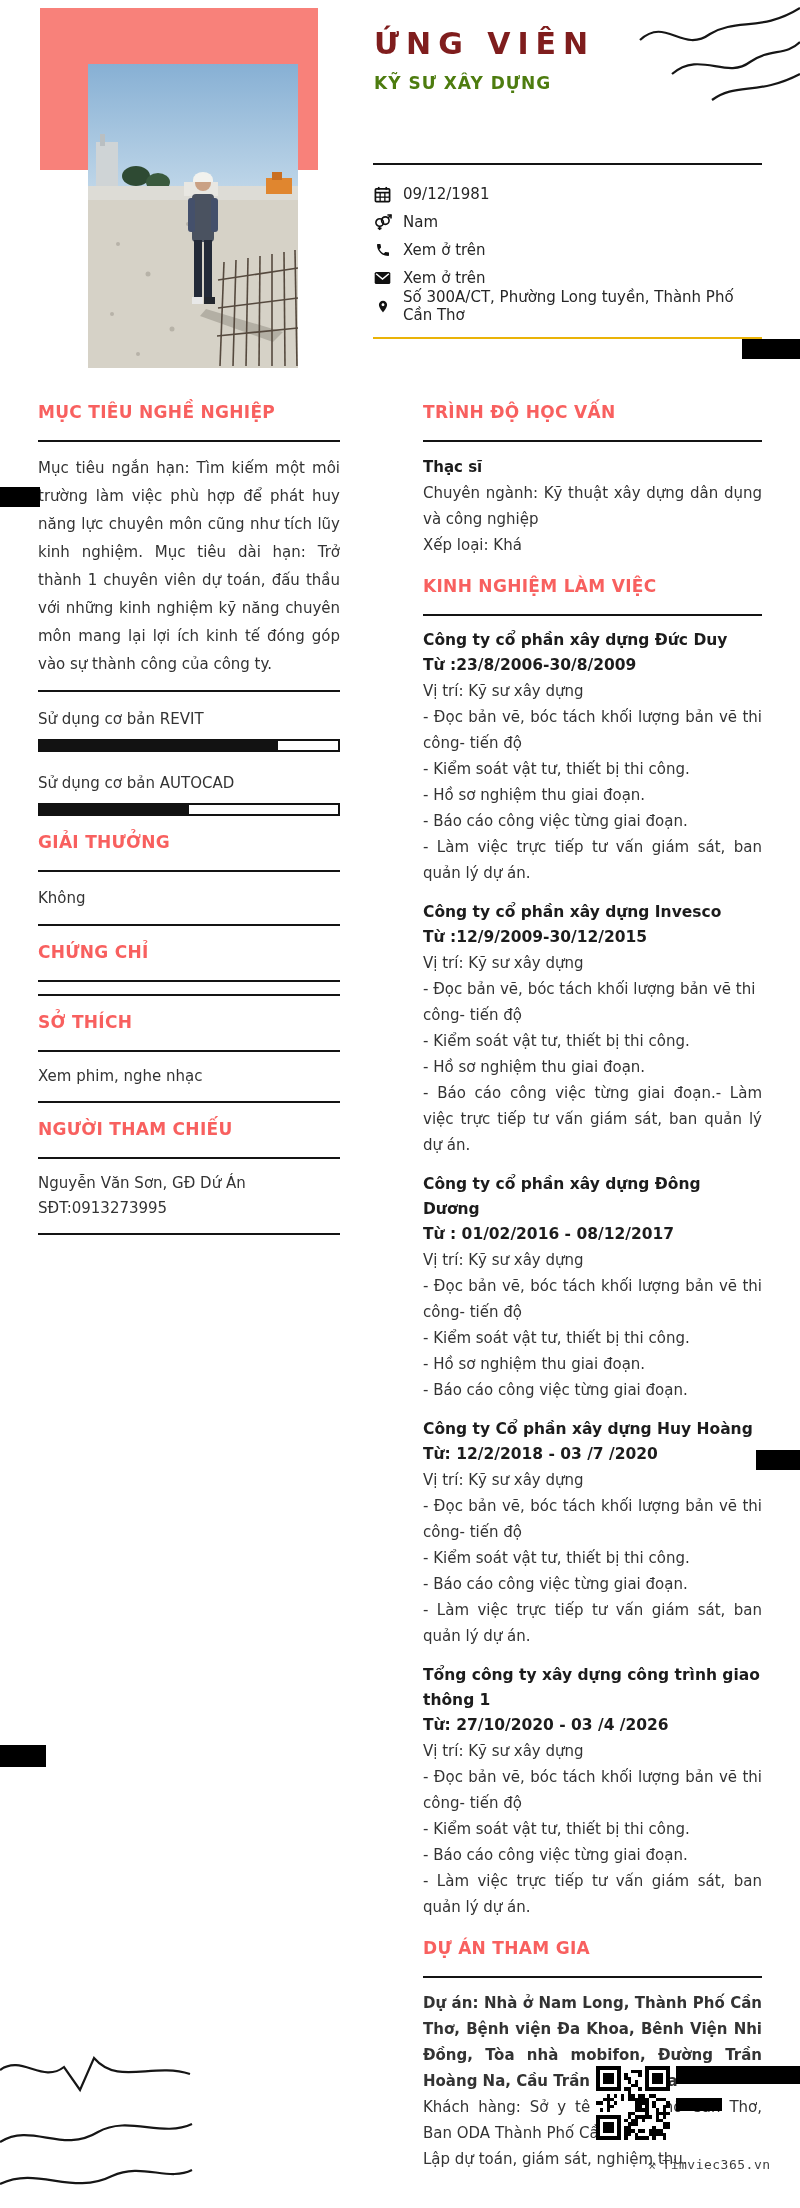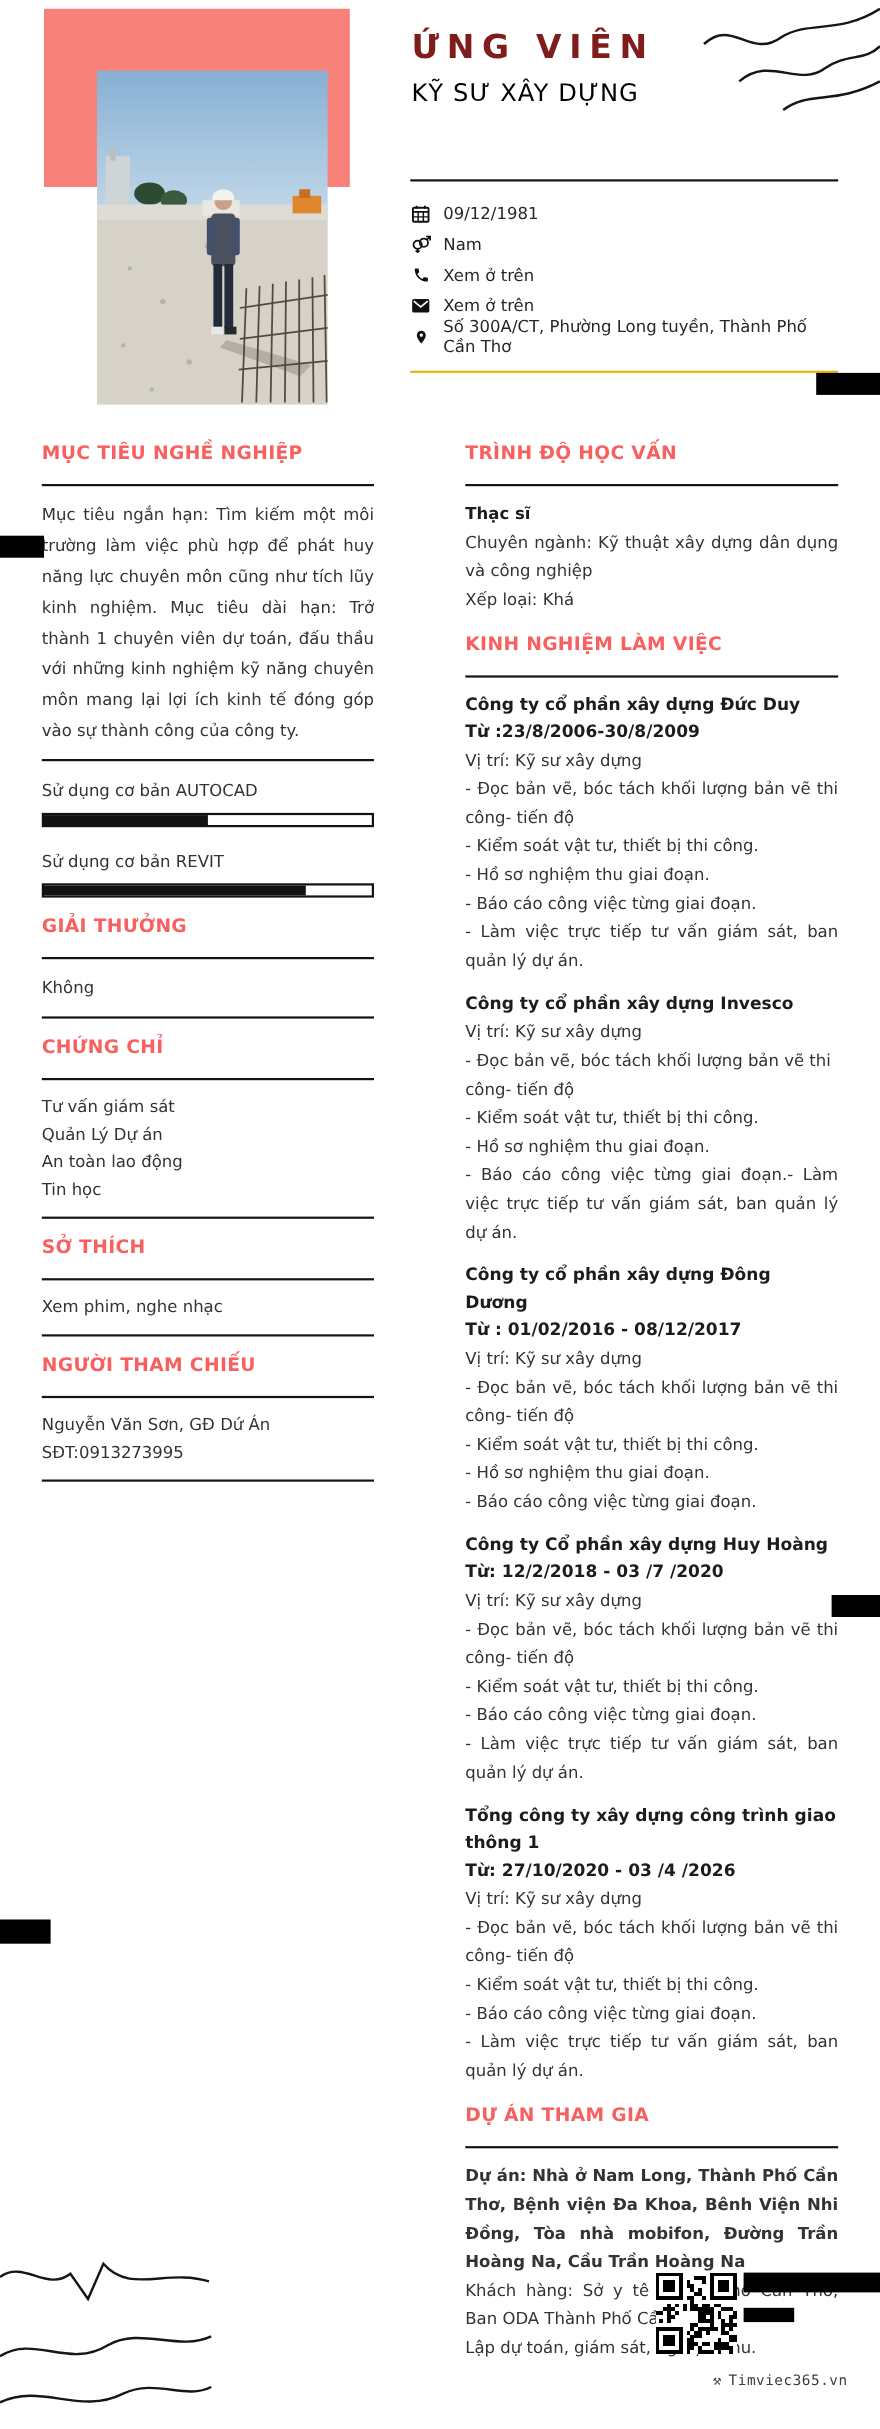--- a/index.html
+++ b/index.html
@@ -4,21 +4,21 @@
 <style>
   * { margin:0; padding:0; box-sizing:border-box; }
   body { background:#fff; font-family:"DejaVu Sans","Liberation Sans",sans-serif; }
   .page { position:relative; width:800px; height:2208px; background:#ffffff; overflow:hidden; color:#2f2f2f; }
 
   
   .coral-block { position:absolute; left:40px; top:8px; width:278px; height:162px; background:#f8817a; }
   .photo { position:absolute; left:88px; top:64px; width:210px; height:304px; }
   .title-block { position:absolute; left:374px; top:26px; }
   .main-title { font-size:30px; font-weight:700; letter-spacing:7px; color:#7f1d1d; }
-  .sub-title { margin-top:12px; font-size:22px; font-weight:400; letter-spacing:1px; color:#000000; }
+  .sub-title { margin-top:12px; font-size:17px; font-weight:700; letter-spacing:1px; color:#4d7c0f; }
 
   
   .contact { position:absolute; left:373px; top:163px; width:389px; border-top:2px solid #141414; border-bottom:2px solid #eab308; padding:15px 0 17px; }
   .c-row { display:flex; align-items:center; gap:11px; height:28px; font-size:15px; color:#262626; }
   .c-ic { width:19px; display:flex; justify-content:center; flex:0 0 19px; }
 
   
   .lcol { position:absolute; left:38px; top:402px; width:302px; }
   .rcol { position:absolute; left:423px; top:402px; width:339px; }
 
@@ -179,46 +179,40 @@
 
   <div class="lcol">
 
     <section class="lsec">
       <h2 class="sec-h">MỤC TIÊU NGHỀ NGHIỆP</h2>
       <p class="body-p just">Mục tiêu ngắn hạn: Tìm kiếm một môi trường làm việc phù hợp để phát huy năng lực chuyên môn cũng như tích lũy kinh nghiệm. Mục tiêu dài hạn: Trở thành 1 chuyên viên dự toán, đấu thầu với những kinh nghiệm kỹ năng chuyên môn  mang lại lợi ích kinh tế đóng góp vào sự thành công của công ty.</p>
     </section>
 
     <section class="lsec no-close">
       <div class="skill">
+        <div class="skill-label">Sử dụng cơ bản REVIT</div>
+        <div class="bar">
+            <div class="fill" style="width: 80%;"></div>
+          </div>
+      </div>
+      <div class="skill">
         <div class="skill-label">Sử dụng cơ bản AUTOCAD</div>
         <div class="bar">
             <div class="fill" style="width: 50%;"></div>
           </div>
       </div>
-      <div class="skill">
-        <div class="skill-label">Sử dụng cơ bản REVIT</div>
-        <div class="bar">
-            <div class="fill" style="width: 80%;"></div>
-          </div>
-      </div>
     </section>
 
     <section class="lsec" style="margin-top:16px">
       <h2 class="sec-h">GIẢI THƯỞNG</h2>
       <p class="body-p">Không</p>
     </section>
 
     <section class="lsec">
       <h2 class="sec-h">CHỨNG CHỈ</h2>
-      <div class="list-block">
-        <div class="plain-line">Tư vấn giám sát</div>
-        <div class="plain-line">Quản Lý Dự án</div>
-        <div class="plain-line">An toàn lao động</div>
-        <div class="plain-line">Tin học</div>
-      </div>
     </section>
 
     <section class="lsec">
       <h2 class="sec-h">SỞ THÍCH</h2>
       <p class="body-p" style="line-height:25px">Xem phim, nghe nhạc</p>
     </section>
 
     <section class="lsec">
       <h2 class="sec-h">NGƯỜI THAM CHIẾU</h2>
       <div class="list-block">
@@ -246,20 +240,21 @@
         <div class="job-line">Vị trí: Kỹ sư xây dựng</div>
         <p class="duty just">- Đọc bản vẽ, bóc tách khối lượng bản vẽ thi công- tiến độ</p>
         <p class="duty">- Kiểm soát vật tư, thiết bị thi công.</p>
         <p class="duty">- Hồ sơ nghiệm thu giai đoạn.</p>
         <p class="duty">- Báo cáo công việc từng giai đoạn.</p>
         <p class="duty just">- Làm việc trực tiếp tư vấn giám sát, ban quản lý dự án.</p>
       </div>
 
       <div class="job">
         <div class="job-name">Công ty cổ phần xây dựng Invesco</div>
+        <div class="job-period">Từ :12/9/2009-30/12/2015</div>
         <div class="job-line">Vị trí: Kỹ sư xây dựng</div>
         <p class="duty">- Đọc bản vẽ, bóc tách khối lượng bản vẽ thi công- tiến độ</p>
         <p class="duty">- Kiểm soát vật tư, thiết bị thi công.</p>
         <p class="duty">- Hồ sơ nghiệm thu giai đoạn.</p>
         <p class="duty just">- Báo cáo công việc từng giai đoạn.- Làm việc trực tiếp tư vấn giám sát, ban quản lý dự án.</p>
       </div>
 
       <div class="job">
         <div class="job-name">Công ty cổ phần xây dựng Đông Dương</div>
         <div class="job-period">Từ : 01/02/2016 - 08/12/2017</div>

